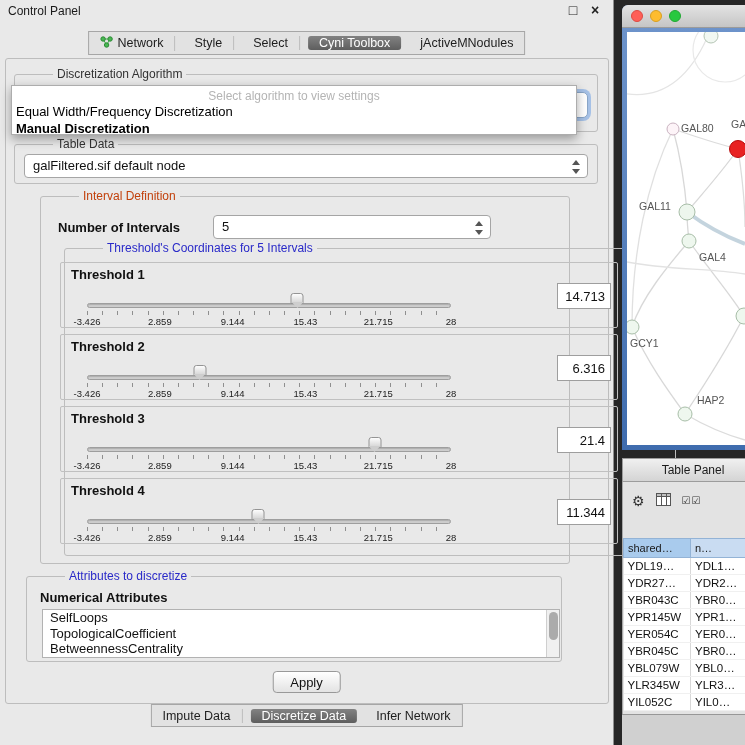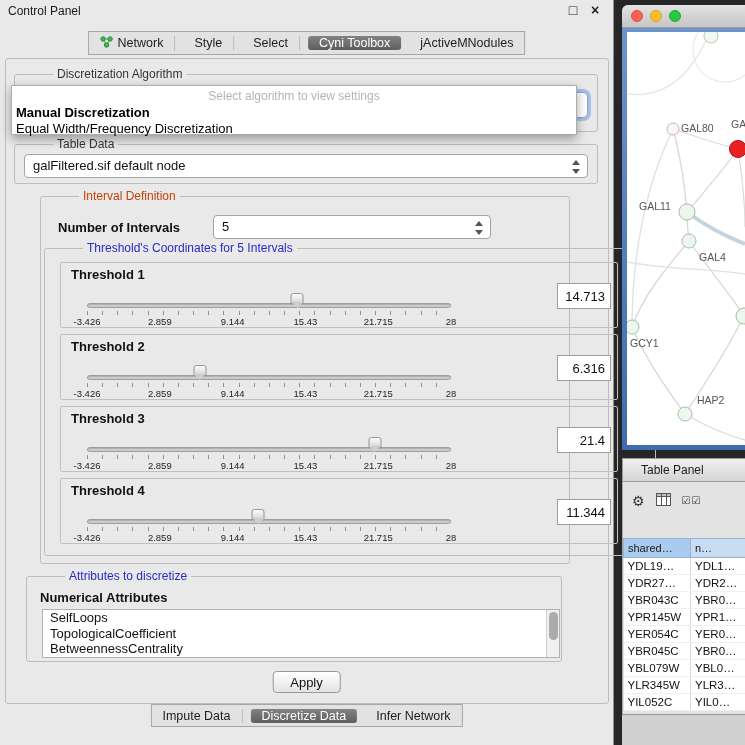--- a/index.html
+++ b/index.html
@@ -72,21 +72,21 @@
   .net-window { position:absolute; left:0; top:5px; width:123px; height:445px; background:linear-gradient(#6f95cc,#3f6cae); border-top-left-radius:6px; }
   .net-titlebar { position:absolute; left:0; top:0; width:100%; height:23px; background:linear-gradient(#e3e3e3,#c5c5c5); border-top-left-radius:6px; border-bottom:1px solid #9b9b9b; display:flex; align-items:center; padding-left:9px; gap:7px; }
   .light { width:12px; height:12px; border-radius:50%; }
   .light.red { background:#ff5f57; border:1px solid #dd4a42; }
   .light.yellow { background:#febc2e; border:1px solid #d79f22; }
   .light.green { background:#28c840; border:1px solid #21a833; }
   .net-canvas { position:absolute; left:5px; top:27px; right:0; bottom:5px; background:#fff; overflow:hidden; }
   .net-canvas svg { display:block; }
   .net-canvas text { font-family:"Liberation Sans",sans-serif; font-size:10.5px; fill:#555; }
 
-  .tp-header { position:absolute; left:0; top:458px; width:123px; height:24px; background:linear-gradient(#f0f0f0,#d4d4d4); border:1px solid #9c9c9c; border-right:none; font-size:12px; color:#1c1c1c; line-height:22px; padding-left:18px; }
+  .tp-header { position:absolute; left:0; top:458px; width:123px; height:24px; background:linear-gradient(#f0f0f0,#d4d4d4); border:1px solid #9c9c9c; border-right:none; font-size:12px; color:#1c1c1c; line-height:22px; padding-left:18px;text-align:center; }
   .tp-body { position:absolute; left:0; top:482px; width:123px; height:232px; background:#e3e3e3; border-left:1px solid #a8a8a8; overflow:hidden; }
   .tp-toolbar { display:flex; align-items:center; gap:11px; padding:7px 0 0 9px; height:30px; }
   .tb-icon { color:#333; font-size:14px; line-height:14px; }
   .tb-checks { color:#333; font-size:10px; letter-spacing:1px; }
 
   .tp-table { position:absolute; left:0; top:56px; width:123px; border-collapse:collapse; table-layout:fixed; }
   .tp-table th { height:19px; font-size:11px; font-weight:normal; color:#1a1a1a; text-align:left; padding-left:4px; border:1px solid #93b3d6; overflow:hidden; white-space:nowrap; }
   .tp-table th.c1 { width:67px; background:#a9cbed; }
   .tp-table th.c2 { width:56px; background:#c9dcf2; }
   .tp-table td { height:17px; font-size:11.5px; color:#111; background:#fff; padding-left:4px; border-right:1px solid #d8d8d8; border-bottom:1px solid #f0f0f0; overflow:hidden; white-space:nowrap; }
@@ -135,43 +135,43 @@
 
     <div class="content-frame"></div>
 
     <div class="group" style="left:14px; top:74px; width:584px; height:58px;">
       <span class="g-title">Discretization Algorithm</span>
     </div>
     <div class="algo-combo"></div>
 
     <div class="popup">
       <div class="hint">Select algorithm to view settings</div>
+      <div class="opt">Equal Width/Frequency Discretization</div>
       <div class="opt bold">Manual Discretization</div>
-      <div class="opt">Equal Width/Frequency Discretization</div>
     </div>
 
     <div class="group" style="left:14px; top:144px; width:584px; height:40px;">
       <span class="g-title">Table Data</span>
     </div>
     <div class="combo" style="left:24px; top:154px; width:564px;">
       <span>galFiltered.sif default node</span>
       <span class="stepper"></span>
     </div>
 
     <div class="group" style="left:40px; top:196px; width:530px; height:368px;">
       <span class="g-title green">Interval Definition</span>
     </div>
 
     <span style="position:absolute; left:58px; top:220px; font-size:13px; font-weight:bold; color:#111;">Number of Intervals</span>
     <div class="combo" style="left:213px; top:215px; width:278px;">
       <span>5</span>
       <span class="stepper"></span>
     </div>
 
-    <div class="group" style="left:44px; top:248px; width:612px; height:308px;">
+    <div class="group" style="left:64px; top:248px; width:612px; height:308px;">
       <span class="g-title blue">Threshold's Coordinates for 5 Intervals</span>
     </div>
 
     <div class="thr-panel" style="top:262px;">
       <div class="thr-label">Threshold 1</div>
       <input class="thr-value" value="14.713" style="">
       <div class="slider">
         <div class="track"></div>
         <div class="handle" style="left: 57.7%;"></div>
         <div class="ticks"></div>

